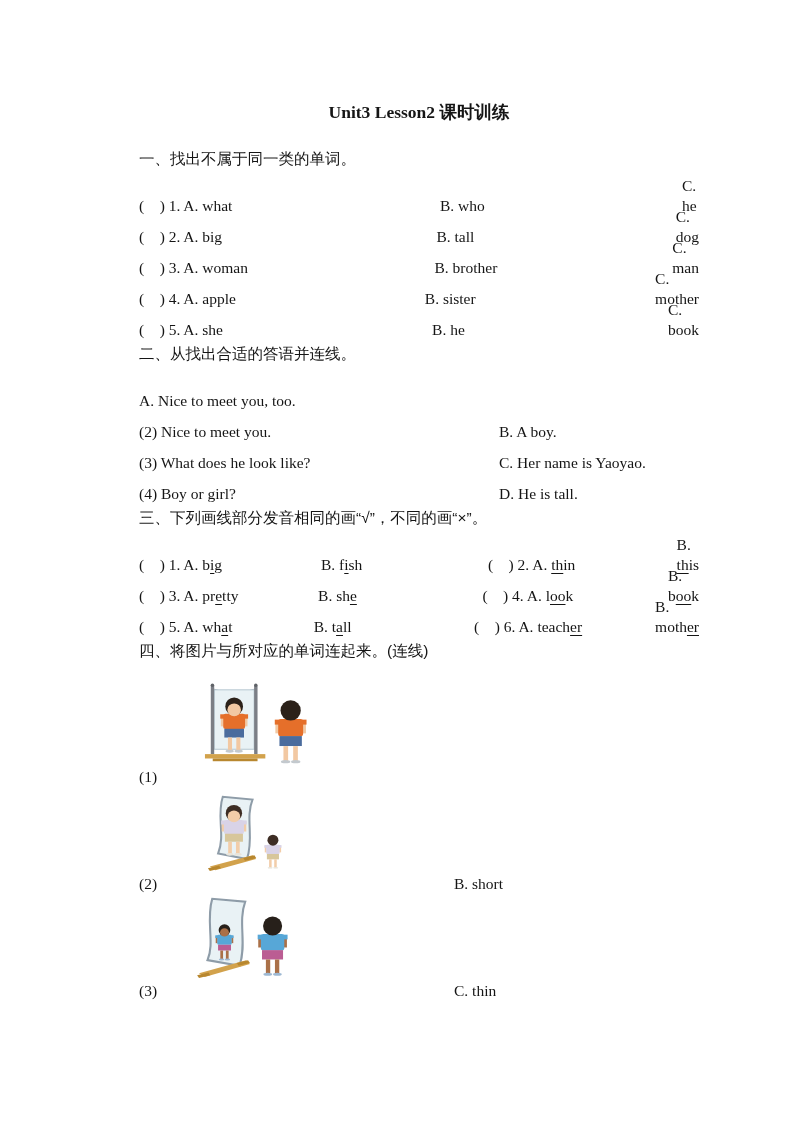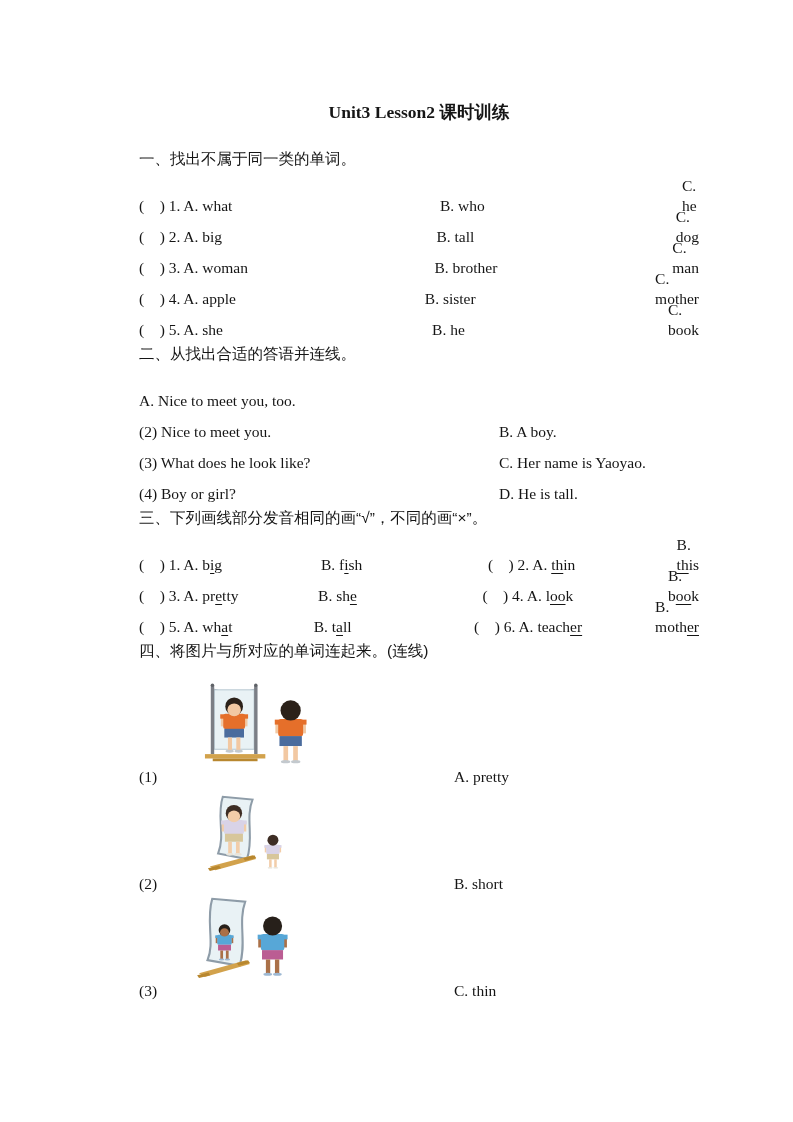--- a/index.html
+++ b/index.html
@@ -121,21 +121,21 @@
               <rect x="73.7" y="43.6" width="4.8" height="5.1" rx="0.0" fill="#e56f2a"></rect>
               <rect x="101.5" y="43.6" width="4.8" height="5.1" rx="0.0" fill="#e56f2a"></rect>
               <rect x="77.2" y="42.9" width="25.6" height="17.9" rx="2.6" fill="#e56f2a"></rect>
               <rect x="78.5" y="60.5" width="23.0" height="10.2" rx="0.0" fill="#4b6c9d"></rect>
               <rect x="82.6" y="70.8" width="4.8" height="15.6" rx="0.0" fill="#f2c8a2"></rect>
               <rect x="92.6" y="70.8" width="4.8" height="15.6" rx="0.0" fill="#f2c8a2"></rect>
               <ellipse cx="84.8" cy="86.8" rx="4.8" ry="1.7" fill="#c3c9ce"></ellipse>
               <ellipse cx="95.2" cy="86.8" rx="4.8" ry="1.7" fill="#c3c9ce"></ellipse>
               <circle cx="90.0" cy="34.2" r="10.4" fill="#2b2119"></circle>
   </svg></div>
-          <div class="s4-label"><span class="s4num">(1)</span><span class="s4word">A. pretty</span></div>
+          <div class="s4-label"><span class="s4num">(1)</span></div>
           <div class="s4-img i2"><svg width="95" height="78" viewBox="0 0 100 84" xmlns="http://www.w3.org/2000/svg">
     <path d="M18 3 C11 24 21 44 13 64 L44 70 C52 48 42 26 50 6 Z" fill="#e9f2f5" stroke="#8e9ca8" stroke-width="2.2"></path>
     <polygon points="4,78 50,66 54,70 10,82" fill="#d2a24c"></polygon>
     <polygon points="2,80 14,77 16,80 4,83" fill="#b8872f"></polygon>
     <polygon points="40,69 52,66 54,69 42,72" fill="#b8872f"></polygon>
     <rect x="16.8" y="29.6" width="3.0" height="10.8" rx="0.0" fill="#f2cda9"></rect>
               <rect x="40.3" y="29.6" width="3.0" height="10.8" rx="0.0" fill="#f2cda9"></rect>
               <rect x="16.2" y="28.5" width="4.1" height="4.3" rx="0.0" fill="#d9d3e7"></rect>
               <rect x="39.7" y="28.5" width="4.1" height="4.3" rx="0.0" fill="#d9d3e7"></rect>
               <rect x="19.2" y="28.0" width="21.6" height="15.1" rx="2.2" fill="#d9d3e7"></rect>

